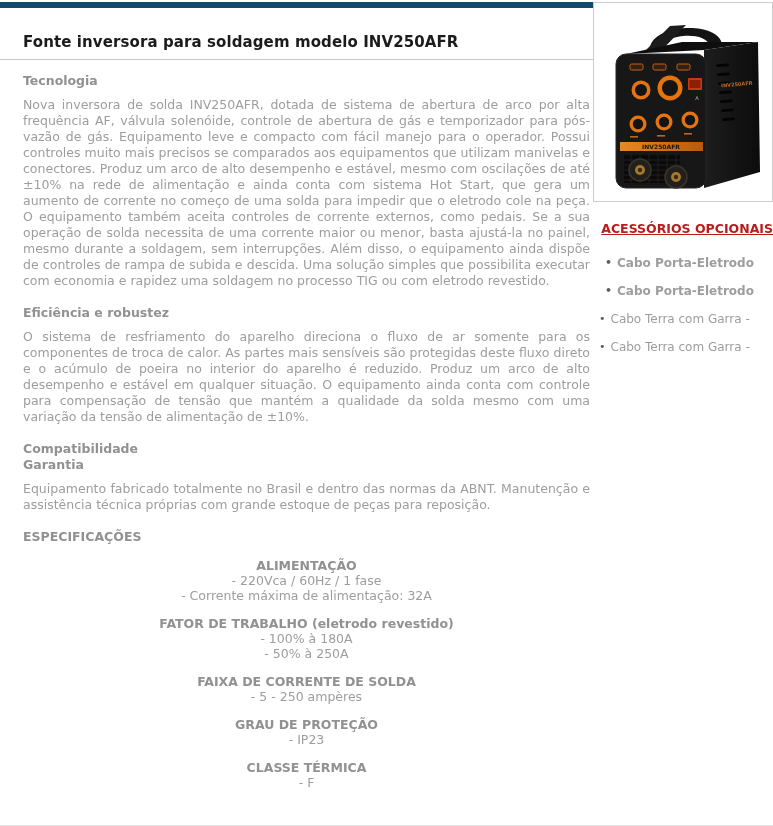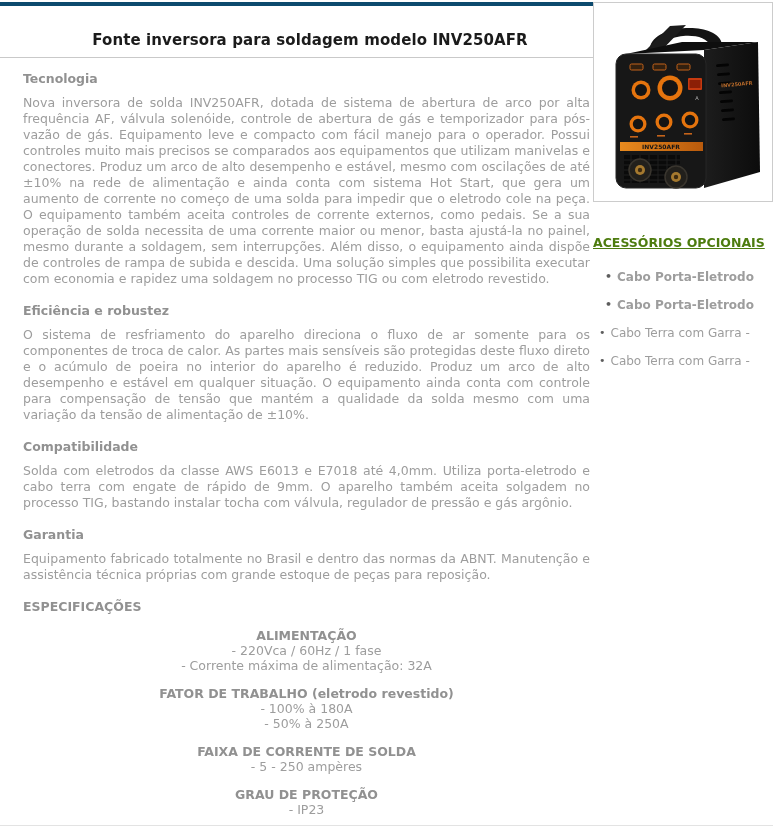--- a/index.html
+++ b/index.html
@@ -13,24 +13,23 @@
     margin: 0 auto;
     background: #ffffff;
     overflow: hidden;
     border-bottom: 1px solid #e3e3e3;
   }
 
   
   .header {
     margin-top: 2px;
     width: 597px;
-    border-top: 4px solid #0c4a6e;
+    border-top: 6px solid #0c4a6e;
     border-bottom: 1px solid #c9c9c9;
     padding: 25px 0 8px 23px;
-    text-align: center;
   }
   .page-title {
     font-size: 15px;
     font-weight: bold;
     color: #1b1b1b;
     letter-spacing: 0.1px;
   }
 
   
   .main {
@@ -74,25 +73,25 @@
   .product-box {
     width: 180px;
     height: 200px;
     border: 1px solid #cccccc;
     background: #ffffff;
     display: flex;
     align-items: center;
     justify-content: center;
   }
   .acc-title {
-    margin-top: 33px;
-    text-align: left;
-    font-size: 12.5px;
-    font-weight: bold;
-    color: #4d7c0f;
+    margin-top: 19px;
+    text-align: right;
+    font-size: 12.5px;
+    font-weight: bold;
+    color: #b91c1c;
     text-decoration: underline;
     cursor: pointer;
   }
   .acc-list {
     list-style: none;
     margin-top: 19px;
     padding-left: 6px;
   }
   .acc-list li {
     font-size: 12px;
@@ -124,21 +123,20 @@
       <p>Nova inversora de solda INV250AFR, dotada de sistema de abertura de arco por alta frequência AF, válvula solenóide, controle de abertura de gás e temporizador para pós-vazão de gás. Equipamento leve e compacto com fácil manejo para o operador. Possui controles muito mais precisos se comparados aos equipamentos que utilizam manivelas e conectores. Produz um arco de alto desempenho e estável, mesmo com oscilações de até ±10% na rede de alimentação e ainda conta com sistema Hot Start, que gera um aumento de corrente no começo de uma solda para impedir que o eletrodo cole na peça. O equipamento também aceita controles de corrente externos, como pedais. Se a sua operação de solda necessita de uma corrente maior ou menor, basta ajustá-la no painel, mesmo durante a soldagem, sem interrupções. Além disso, o equipamento ainda dispõe de controles de rampa de subida e descida. Uma solução simples que possibilita executar com economia e rapidez uma soldagem no processo TIG ou com eletrodo revestido.</p>
     </div>
 
     <div class="section">
       <h3>Eficiência e robustez</h3>
       <p>O sistema de resfriamento do aparelho direciona o fluxo de ar somente para os componentes de troca de calor. As partes mais sensíveis são protegidas deste fluxo direto e o acúmulo de poeira no interior do aparelho é reduzido. Produz um arco de alto desempenho e estável em qualquer situação. O equipamento ainda conta com controle para compensação de tensão que mantém a qualidade da solda mesmo com uma variação da tensão de alimentação de ±10%.</p>
     </div>
 
     <div class="section">
       <h3>Compatibilidade</h3>
-      <p>Solda com eletrodos da classe AWS E6013 e E7018 até 4,0mm. Utiliza porta-eletrodo e cabo terra com engate de rápido de 9mm. O aparelho também aceita solgadem no processo TIG, bastando instalar tocha com válvula, regulador de pressão e gás argônio.</p>
     </div>
 
     <div class="section">
       <h3>Garantia</h3>
       <p>Equipamento fabricado totalmente no Brasil e dentro das normas da ABNT. Manutenção e assistência técnica próprias com grande estoque de peças para reposição.</p>
     </div>
 
     <div class="specs-title">ESPECIFICAÇÕES</div>
 
     <div class="spec-block">

